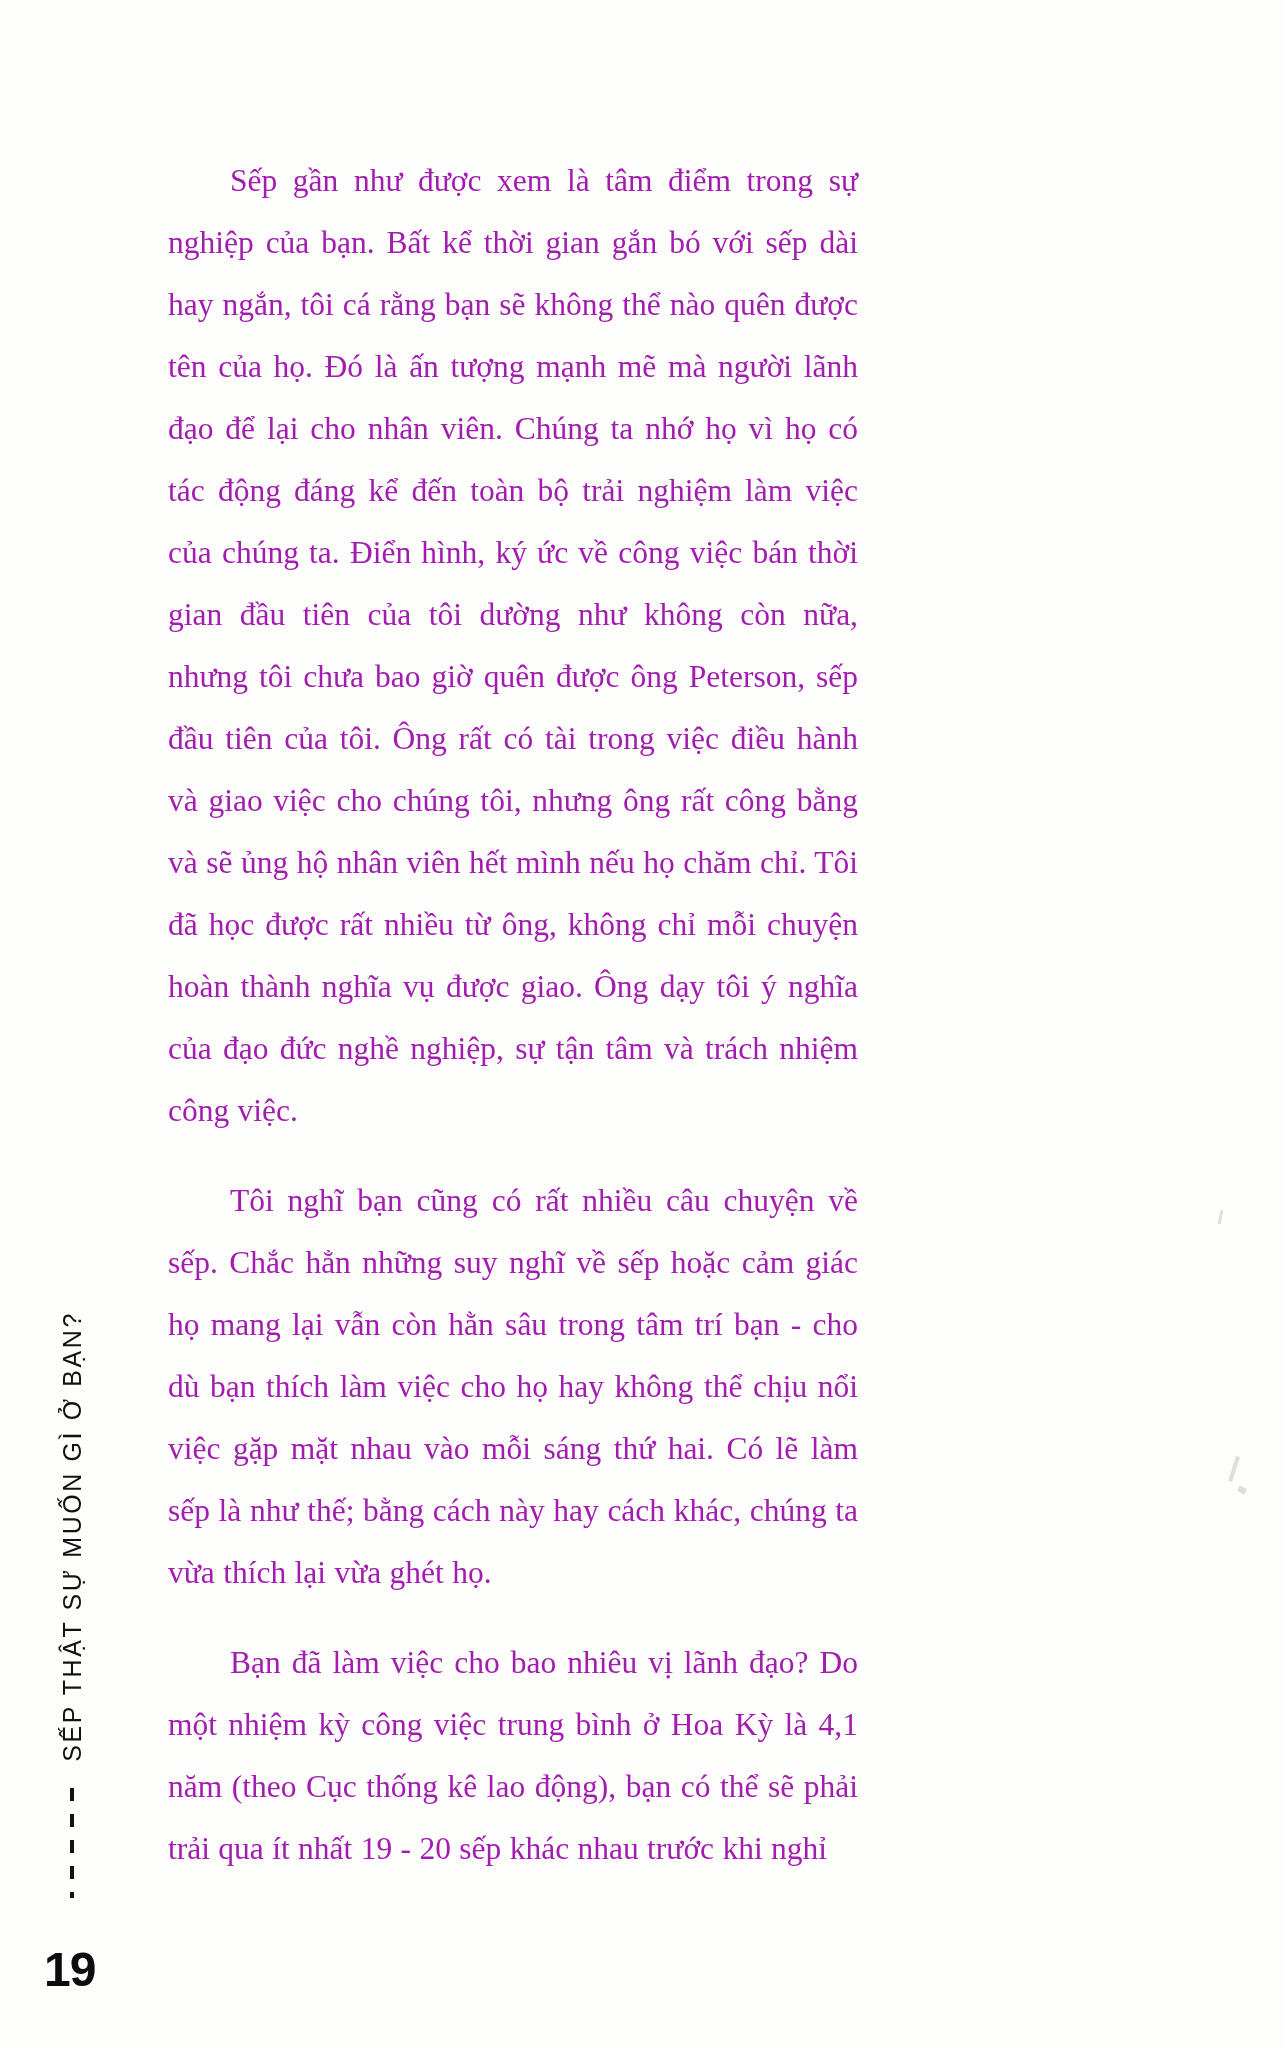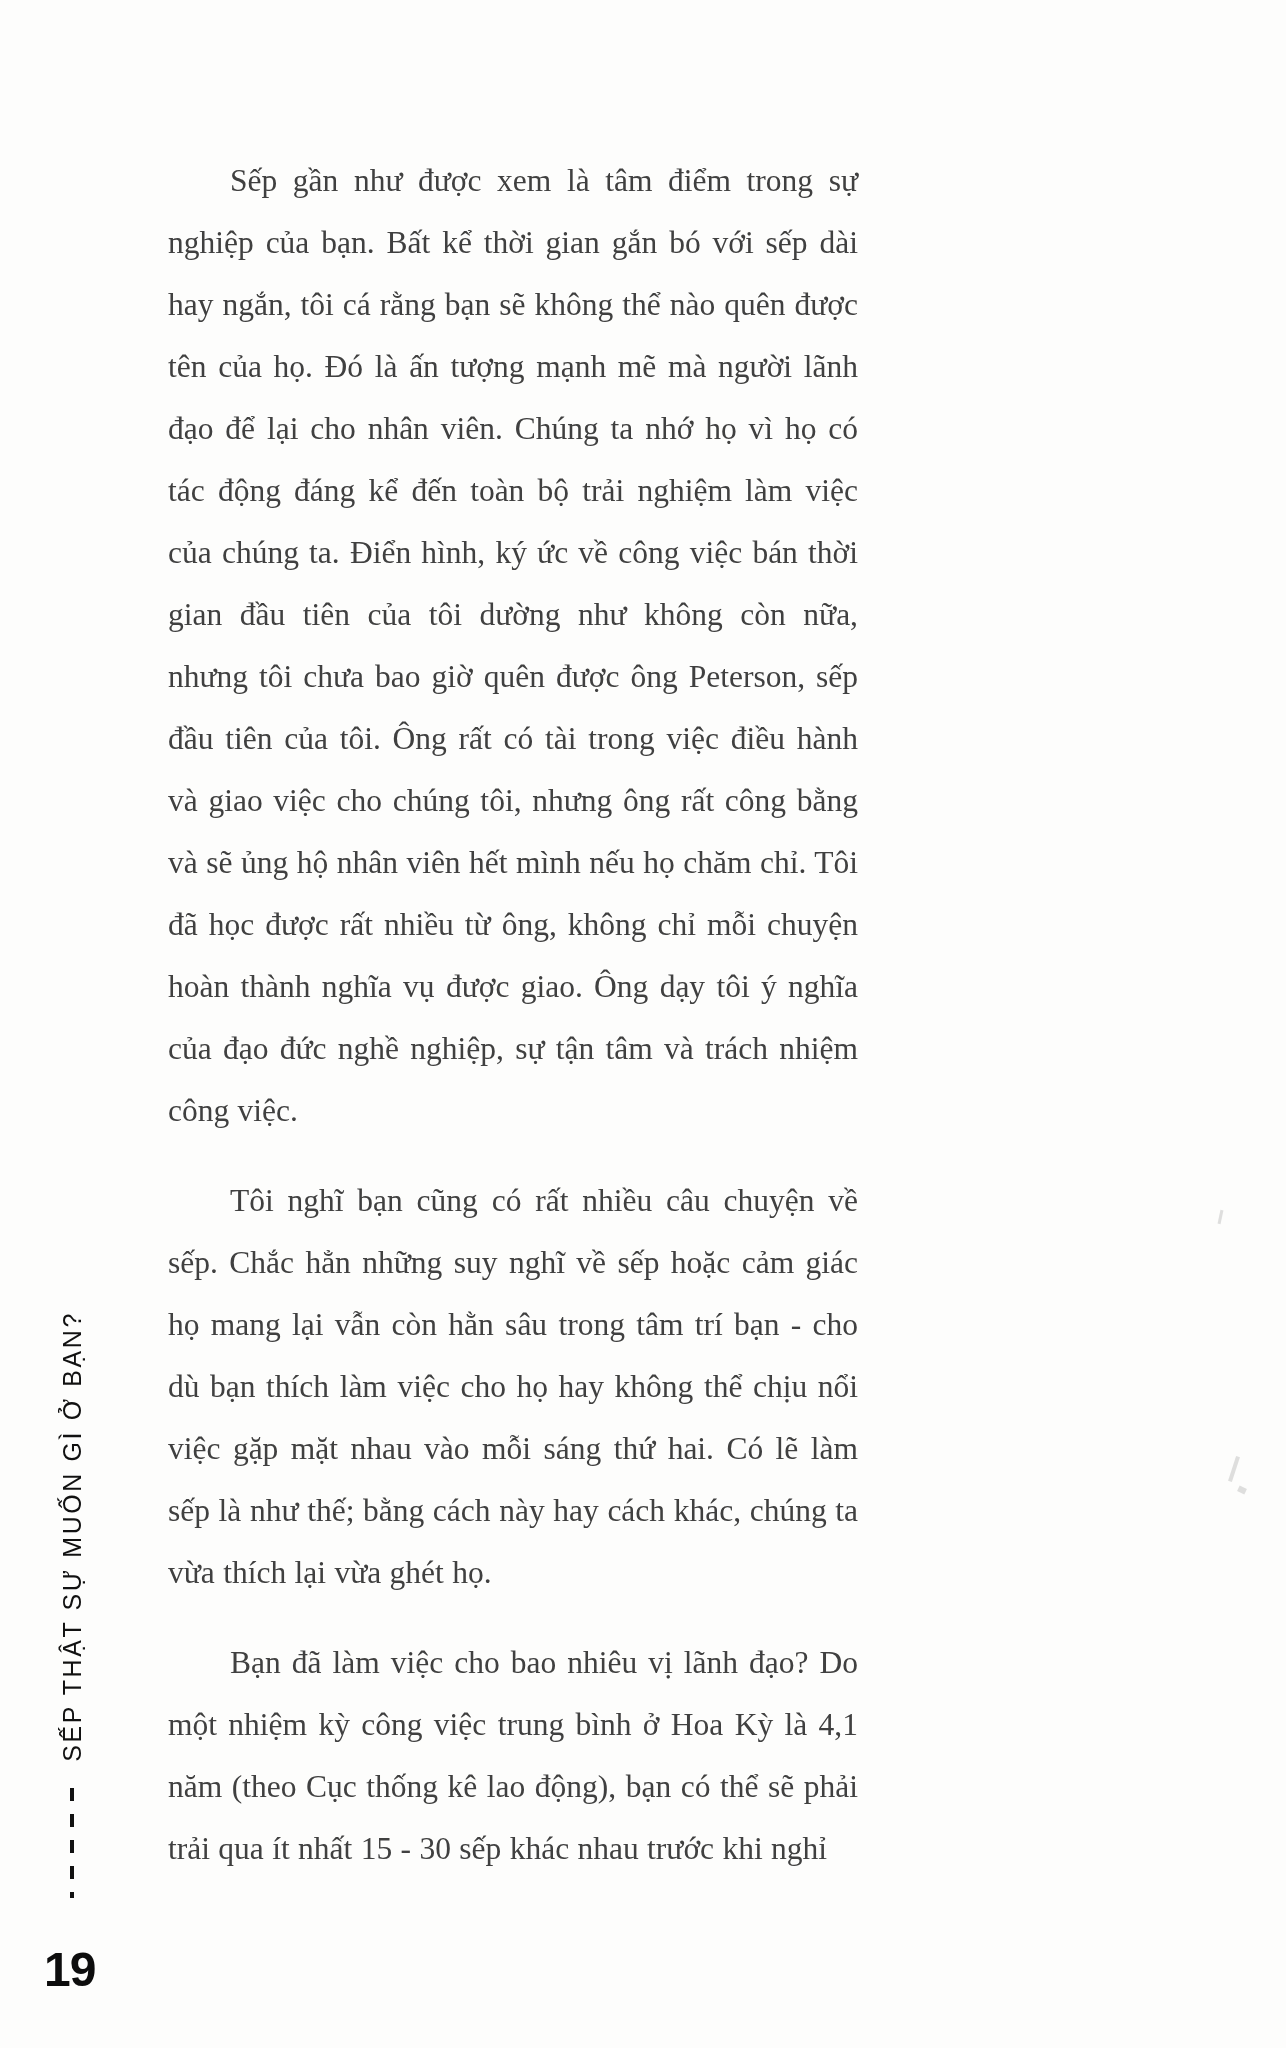--- a/index.html
+++ b/index.html
@@ -74,21 +74,21 @@
     width: 690px;
   }
   p.body-par {
     margin: 0 0 28px 0;
     font-size: 31.5px;
     line-height: 62px;
     text-align: justify;
     text-justify: inter-word;
     text-indent: 62px;
     word-spacing: 0.5px;
-    color: #404040;
+    color: #a21caf;
   }
   p.body-par:last-child { margin-bottom: 0; }
 
   
   .speckle {
     position: absolute;
     background: #b9b9b9;
     opacity: 0.45;
     pointer-events: none;
   }
@@ -105,16 +105,16 @@
   <div id="running-head">
     <div class="vtext">SẾP THẬT SỰ MUỐN GÌ Ở BẠN?</div>
     <div class="vrule"></div>
   </div>
 
   <div id="folio">19</div>
 
   <div id="text-column">
     <p class="body-par">Sếp gần như được xem là tâm điểm trong sự nghiệp của bạn. Bất kể thời gian gắn bó với sếp dài hay ngắn, tôi cá rằng bạn sẽ không thể nào quên được tên của họ. Đó là ấn tượng mạnh mẽ mà người lãnh đạo để lại cho nhân viên. Chúng ta nhớ họ vì họ có tác động đáng kể đến toàn bộ trải nghiệm làm việc của chúng ta. Điển hình, ký ức về công việc bán thời gian đầu tiên của tôi dường như không còn nữa, nhưng tôi chưa bao giờ quên được ông Peterson, sếp đầu tiên của tôi. Ông rất có tài trong việc điều hành và giao việc cho chúng tôi, nhưng ông rất công bằng và sẽ ủng hộ nhân viên hết mình nếu họ chăm chỉ. Tôi đã học được rất nhiều từ ông, không chỉ mỗi chuyện hoàn thành nghĩa vụ được giao. Ông dạy tôi ý nghĩa của đạo đức nghề nghiệp, sự tận tâm và trách nhiệm công việc.</p>
     <p class="body-par">Tôi nghĩ bạn cũng có rất nhiều câu chuyện về sếp. Chắc hẳn những suy nghĩ về sếp hoặc cảm giác họ mang lại vẫn còn hằn sâu trong tâm trí bạn - cho dù bạn thích làm việc cho họ hay không thể chịu nổi việc gặp mặt nhau vào mỗi sáng thứ hai. Có lẽ làm sếp là như thế; bằng cách này hay cách khác, chúng ta vừa thích lại vừa ghét họ.</p>
-    <p class="body-par">Bạn đã làm việc cho bao nhiêu vị lãnh đạo? Do một nhiệm kỳ công việc trung bình ở Hoa Kỳ là 4,1 năm (theo Cục thống kê lao động), bạn có thể sẽ phải trải qua ít nhất 15 - 30 sếp khác nhau trước khi nghỉ</p>
+    <p class="body-par">Bạn đã làm việc cho bao nhiêu vị lãnh đạo? Do một nhiệm kỳ công việc trung bình ở Hoa Kỳ là 4,1 năm (theo Cục thống kê lao động), bạn có thể sẽ phải trải qua ít nhất 19 - 20 sếp khác nhau trước khi nghỉ</p>
   </div>
 
 </div>
 
 </body></html>

